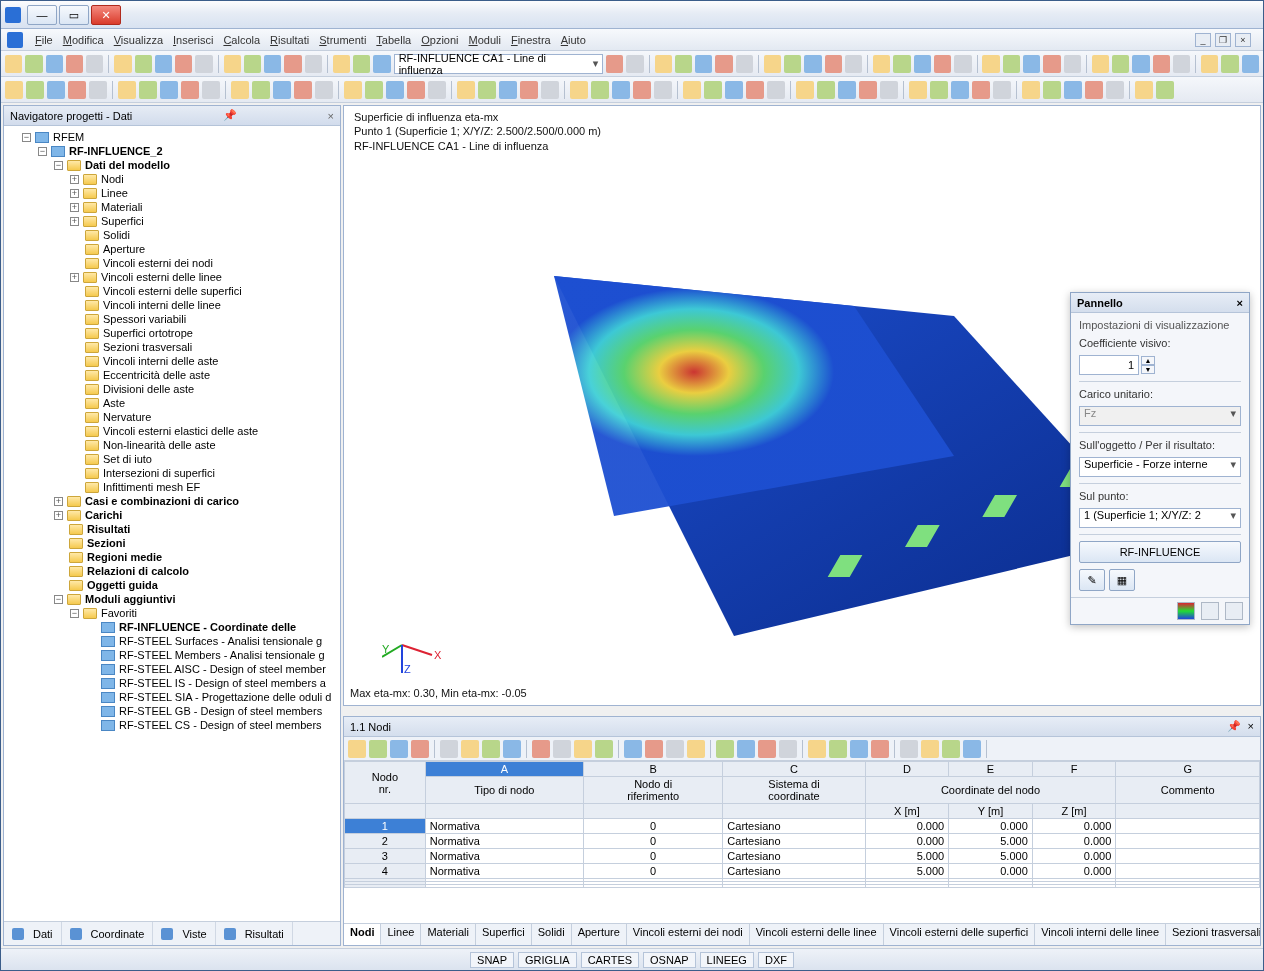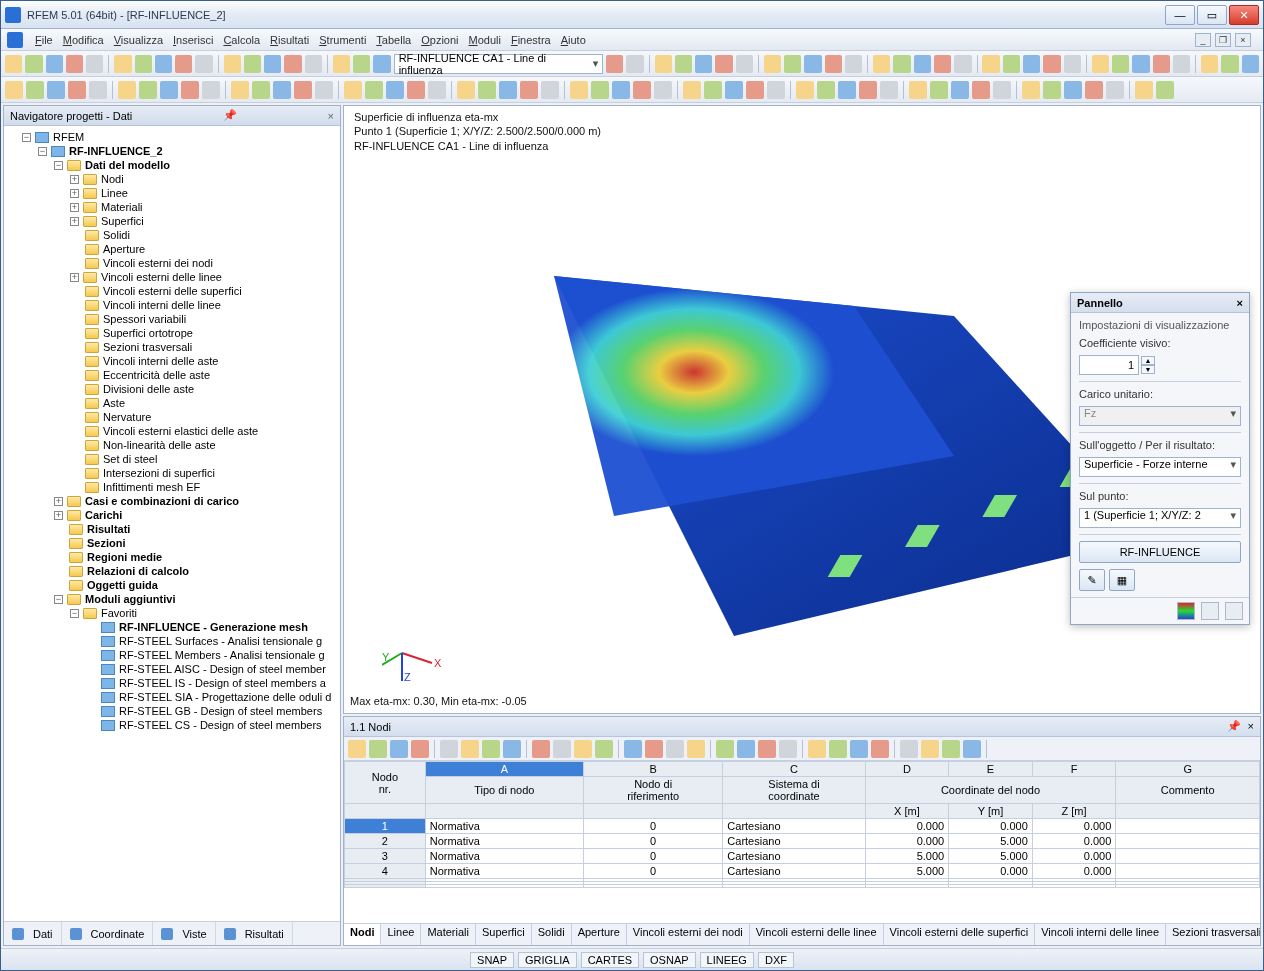--- a/index.html
+++ b/index.html
@@ -44,21 +44,21 @@
 .panel-header { height:20px; background:linear-gradient(#e7edf6,#d4deed); padding:0 6px; display:flex; align-items:center; justify-content:space-between; border-bottom:1px solid #b5c4d9; font-weight:bold;}
 .panel-body { padding:6px 8px; display:flex; flex-direction:column; gap:6px;}
 .panel-body label { color:#333; }
 .pinput { height:20px; border:1px solid #9fb3d1; background:#fff; padding:0 4px; width:100%; }
 .pinput.num { width:60px; text-align:right;}
 .psel { height:20px; border:1px solid #9fb3d1; background:#fff; padding:0 18px 0 4px; position:relative;}
 .psel::after{content:"▾"; position:absolute; right:4px; color:#555;}
 .pbtn { height:22px; border:1px solid #8fa6c6; background:linear-gradient(#f6f9fd,#dbe6f4); border-radius:2px; text-align:center; line-height:20px;}
 .panel-foot { border-top:1px solid #c5cfdd; padding:4px 6px; display:flex; gap:6px; justify-content:flex-end;}
 .panel-foot .fb{ width:18px;height:18px; border:1px solid #aeb8c6; background:#e8edf4;}
-.bottom-pane { height:230px; border:1px solid #9fb3d1; background:#14b8a6; display:flex; flex-direction:column; margin-top:2px;}
+.bottom-pane { height:230px; border:1px solid #9fb3d1; background:#14b8a6; display:flex; flex-direction:column; margin-top:10px;}
 .bp-header { height:20px; background:linear-gradient(#e7edf6,#d4deed); padding:0 6px; display:flex; align-items:center; justify-content:space-between; border-bottom:1px solid #b5c4d9;}
 .bp-toolbar { height:24px; display:flex; align-items:center; gap:3px; padding:0 4px; border-bottom:1px solid #c5cfdd; background:#eef2f8;}
 .grid-wrap { flex:1; overflow:auto; background:#fff;}
 table.grid { border-collapse:collapse; width:100%;border-radius:28px; }
 table.grid th, table.grid td { border:1px solid #c5cfdd; padding:1px 4px; font-size:11px; text-align:center; background:#fff;}
 table.grid th { background:#e8edf4; font-weight:normal;}
 table.grid th.colA { background:#3d80d6; color:#fff;}
 table.grid td.rh { background:#e8edf4;}
 table.grid td.rh.sel { background:#3d80d6; color:#fff;}
 .bp-tabs { height:22px; display:flex; border-top:1px solid #c5cfdd; background:#eef2f8; overflow:hidden;}
@@ -68,21 +68,20 @@
 .statusbar .sbtn { padding:1px 6px; border:1px solid #b5c4d9; background:#f2f5fa;}
 .mdi-controls { margin-left:auto; display:flex; gap:4px; padding-right:6px;}
 .mdi-controls span { width:16px;height:14px; border:1px solid #9fb3d1; background:#e8edf4; text-align:center; line-height:12px; font-size:9px;}
 </style>
 </head>
 <body>
 
 <div class="window">
   <div class="titlebar">
     <div class="icon"></div>
-    <div class="title">RFEM 5.01 (64bit) - [RF-INFLUENCE_2]</div>
     <div class="wbtns">
       <div class="wbtn">—</div>
       <div class="wbtn">▭</div>
       <div class="wbtn close">✕</div>
     </div>
   </div>
 
   <div class="menubar">
     <span style="width:16px;height:16px;background:#2a6fd6;border-radius:2px;display:inline-block;"></span>
     <span id="menu-items"><span style="margin-right: 10px;"><u>F</u>ile</span><span style="margin-right: 10px;"><u>M</u>odifica</span><span style="margin-right: 10px;"><u>V</u>isualizza</span><span style="margin-right: 10px;"><u>I</u>nserisci</span><span style="margin-right: 10px;"><u>C</u>alcola</span><span style="margin-right: 10px;"><u>R</u>isultati</span><span style="margin-right: 10px;"><u>S</u>trumenti</span><span style="margin-right: 10px;"><u>T</u>abella</span><span style="margin-right: 10px;"><u>O</u>pzioni</span><span style="margin-right: 10px;"><u>M</u>oduli</span><span style="margin-right: 10px;"><u>F</u>inestra</span><span style="margin-right: 10px;"><u>A</u>iuto</span></span>
@@ -343,21 +342,21 @@
                     <span class="lbl">Vincoli esterni elastici delle aste</span>
                   </li>
                   <li>
                     <span style="width:11px;display:inline-block;"></span>
                     <span class="fld"></span>
                     <span class="lbl">Non-linearità delle aste</span>
                   </li>
                   <li>
                     <span style="width:11px;display:inline-block;"></span>
                     <span class="fld"></span>
-                    <span class="lbl">Set di steel</span>
+                    <span class="lbl">Set di iuto</span>
                   </li>
                   <li>
                     <span style="width:11px;display:inline-block;"></span>
                     <span class="fld"></span>
                     <span class="lbl">Intersezioni di superfici</span>
                   </li>
                   <li>
                     <span style="width:11px;display:inline-block;"></span>
                     <span class="fld"></span>
                     <span class="lbl">Infittimenti mesh EF</span>
@@ -408,21 +407,21 @@
               <ul>
                 <li>
                     <span class="ex">−</span>
                     <span class="fld"></span>
                     <span class="lbl">Favoriti</span>
                   </li>
                 <ul id="addons">
                     <li class="bold">
                       <span style="width:11px;display:inline-block;"></span>
                       <span class="mod"></span>
-                      <span class="lbl">RF-INFLUENCE - Generazione mesh</span>
+                      <span class="lbl">RF-INFLUENCE - Coordinate delle</span>
                     </li>
                     <li>
                       <span style="width:11px;display:inline-block;"></span>
                       <span class="mod"></span>
                       <span class="lbl">RF-STEEL Surfaces - Analisi tensionale g</span>
                     </li>
                     <li>
                       <span style="width:11px;display:inline-block;"></span>
                       <span class="mod"></span>
                       <span class="lbl">RF-STEEL Members - Analisi tensionale g</span>

